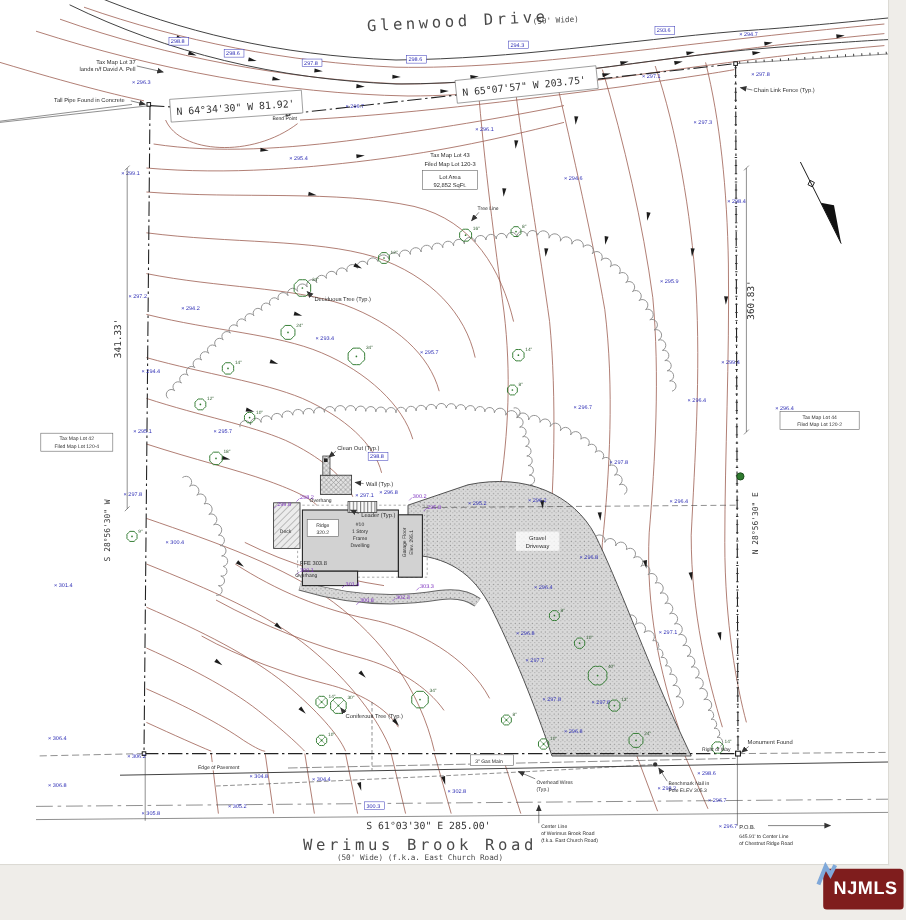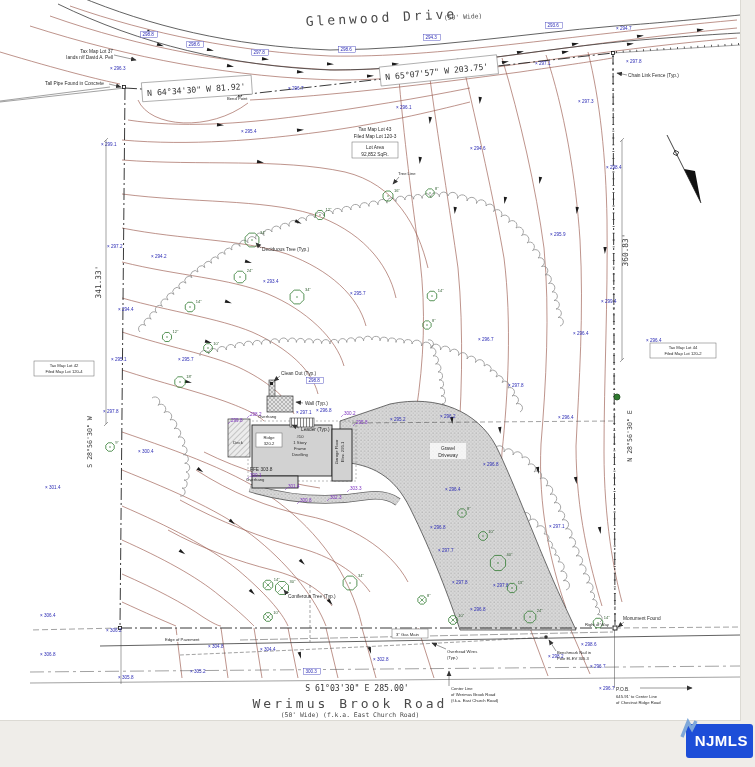--- a/index.html
+++ b/index.html
@@ -14,21 +14,21 @@
   .bearS{font:6.6px "DejaVu Sans Mono",monospace;fill:#333;}
   .dim{font:7.8px "DejaVu Sans Mono",monospace;fill:#333;}
   .road{font:13px "DejaVu Sans Mono",monospace;letter-spacing:3px;fill:#4a4a4a;}
   .roadnote{font:6.4px "DejaVu Sans Mono",monospace;fill:#4a4a4a;}
   .cont{stroke:#9a5a4d;stroke-width:0.65;fill:none;}
   .bnd{stroke:#222;stroke-width:0.9;stroke-dasharray:12 3 2 3;fill:none;}
   .thin{stroke:#444;stroke-width:0.5;fill:none;}
   .edge{stroke:#3a3a3a;stroke-width:0.8;fill:none;}
   .ldr{stroke:#333;stroke-width:0.5;fill:none;}
   .wbox{fill:#ffffff;stroke:#666;stroke-width:0.5;}
-  .badge{position:absolute;left:686px;top:724px;width:67px;height:34px;background:#1d4ed8;
+  .badge{position:absolute;left:686px;top:724px;width:67px;height:34px;background:#7f1d1d;
          border-radius:3px;color:#fff;font:bold 15px "Liberation Sans",sans-serif;
          text-align:right;line-height:34px;padding-right:5px;box-sizing:border-box;
          letter-spacing:0.5px;}
   .badge-arrow{position:absolute;left:-8px;top:-6px;}
 </style>
 </head>
 <body>
 
 <div class="stage">
  <div class="sheet">

